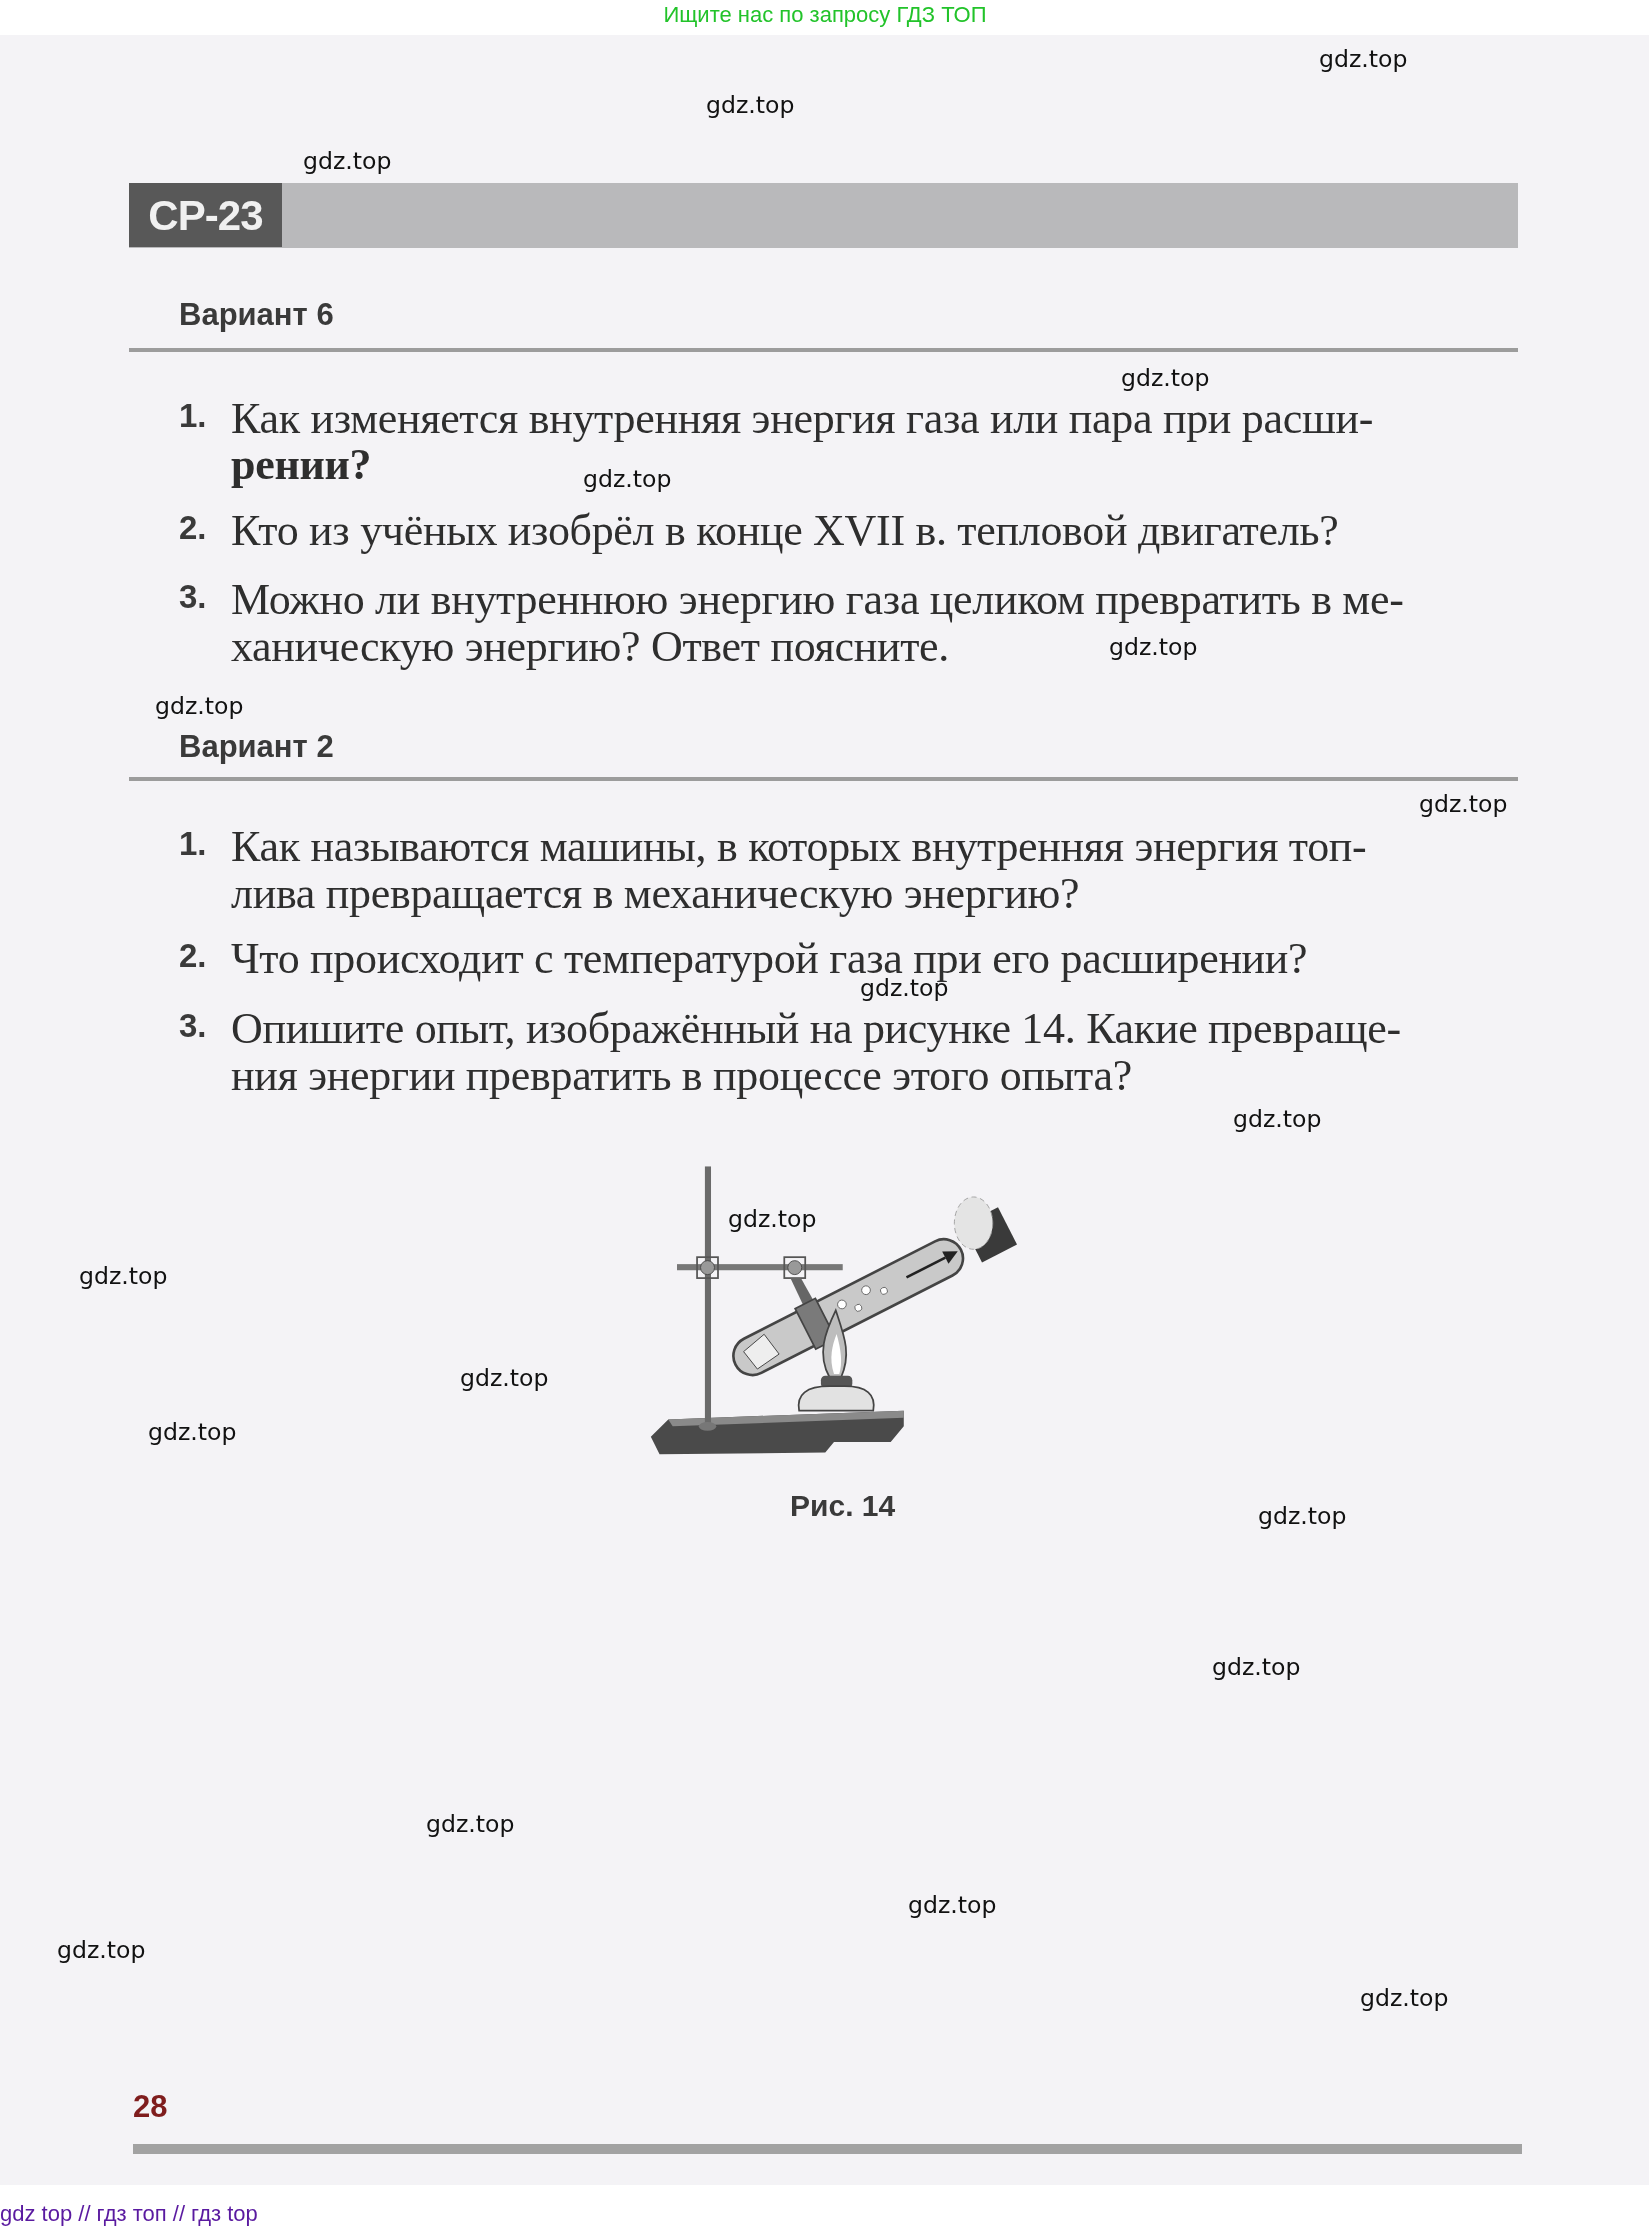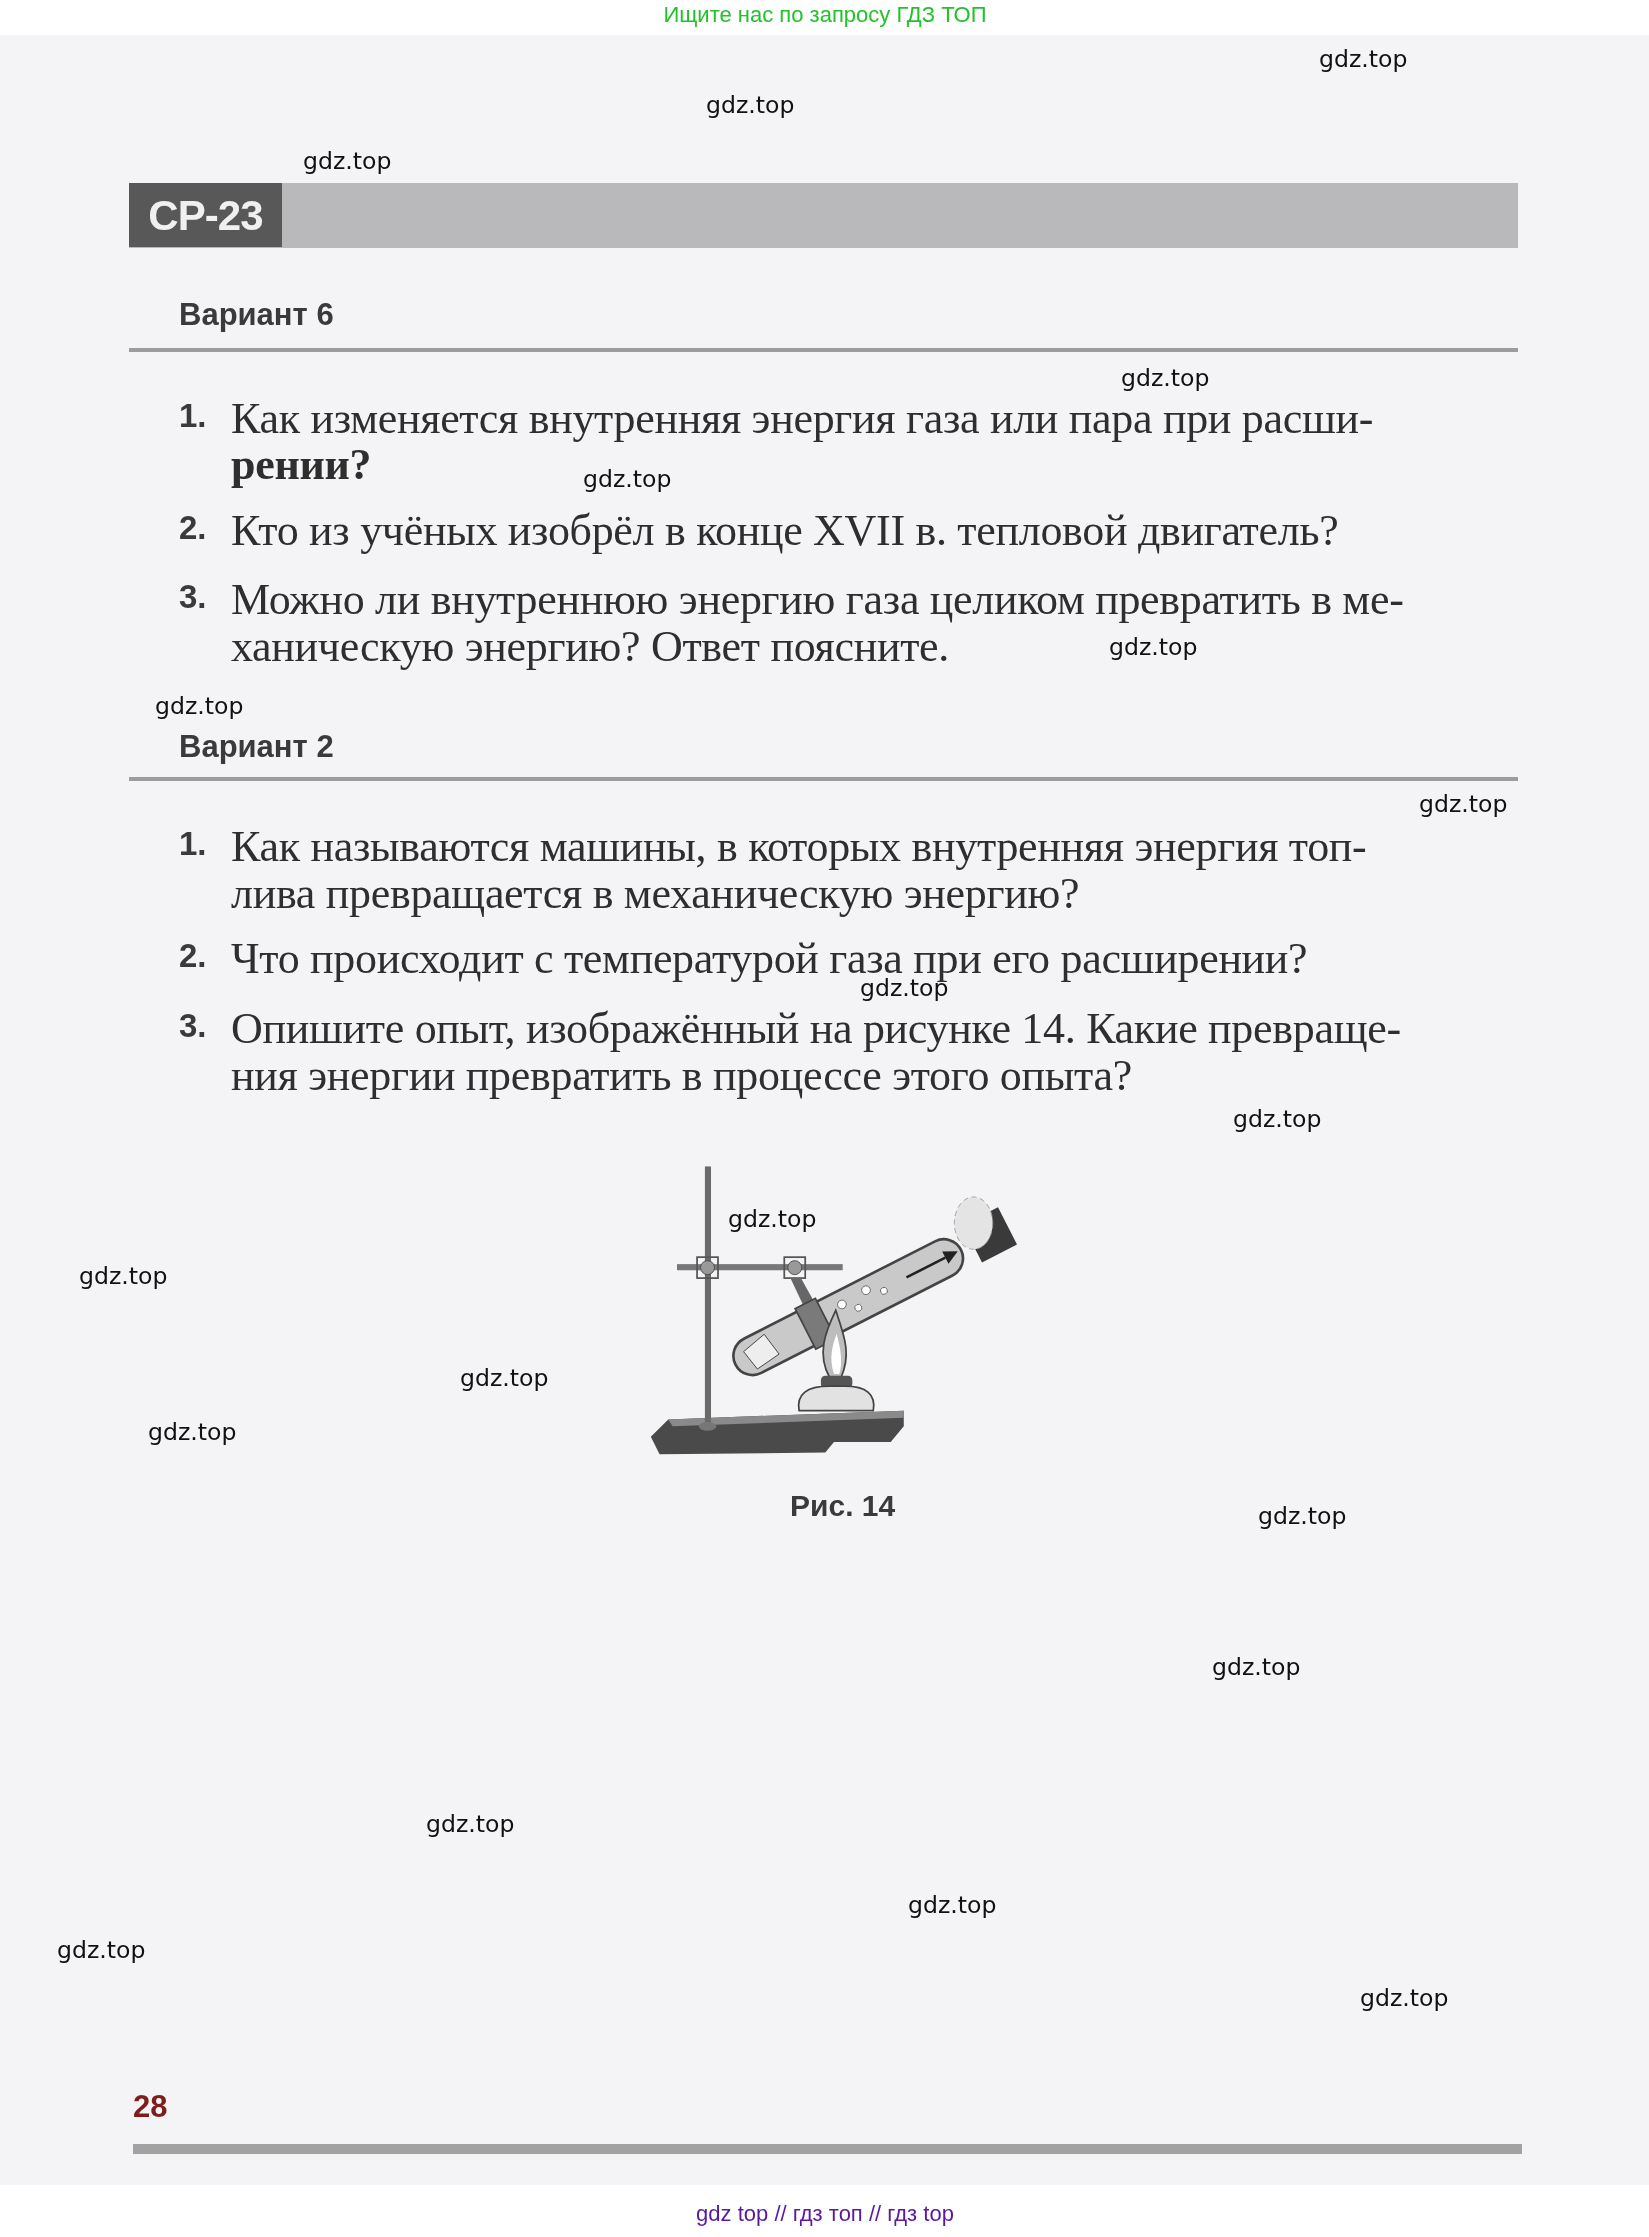--- a/index.html
+++ b/index.html
@@ -60,21 +60,21 @@
     font-family:"Liberation Sans", sans-serif; font-weight:bold; font-size:30px; color:#3a3a3a;
   }
   .page-number {
     position:absolute; left:133px; top:2089px;
     font-family:"Liberation Sans", sans-serif; font-weight:bold; font-size:31px; color:#7f1d1d;
   }
   .bottom-rule {
     position:absolute; left:133px; top:2144px; width:1389px; height:9.6px; background:#a2a2a2;
   }
   .footer-banner {
-    position:absolute; left:0; top:2201px; width:1650px; text-align:center;
+    position:absolute; left:0; top:2201px; width:1650px; 
     font-family:"Liberation Sans", sans-serif; font-size:22px; color:#5a1aa0;
   }
 </style>
 </head>
 <body>
 
 <div class="page"></div>
 
 <div class="top-banner">Ищите нас по запросу ГДЗ ТОП</div>
 

